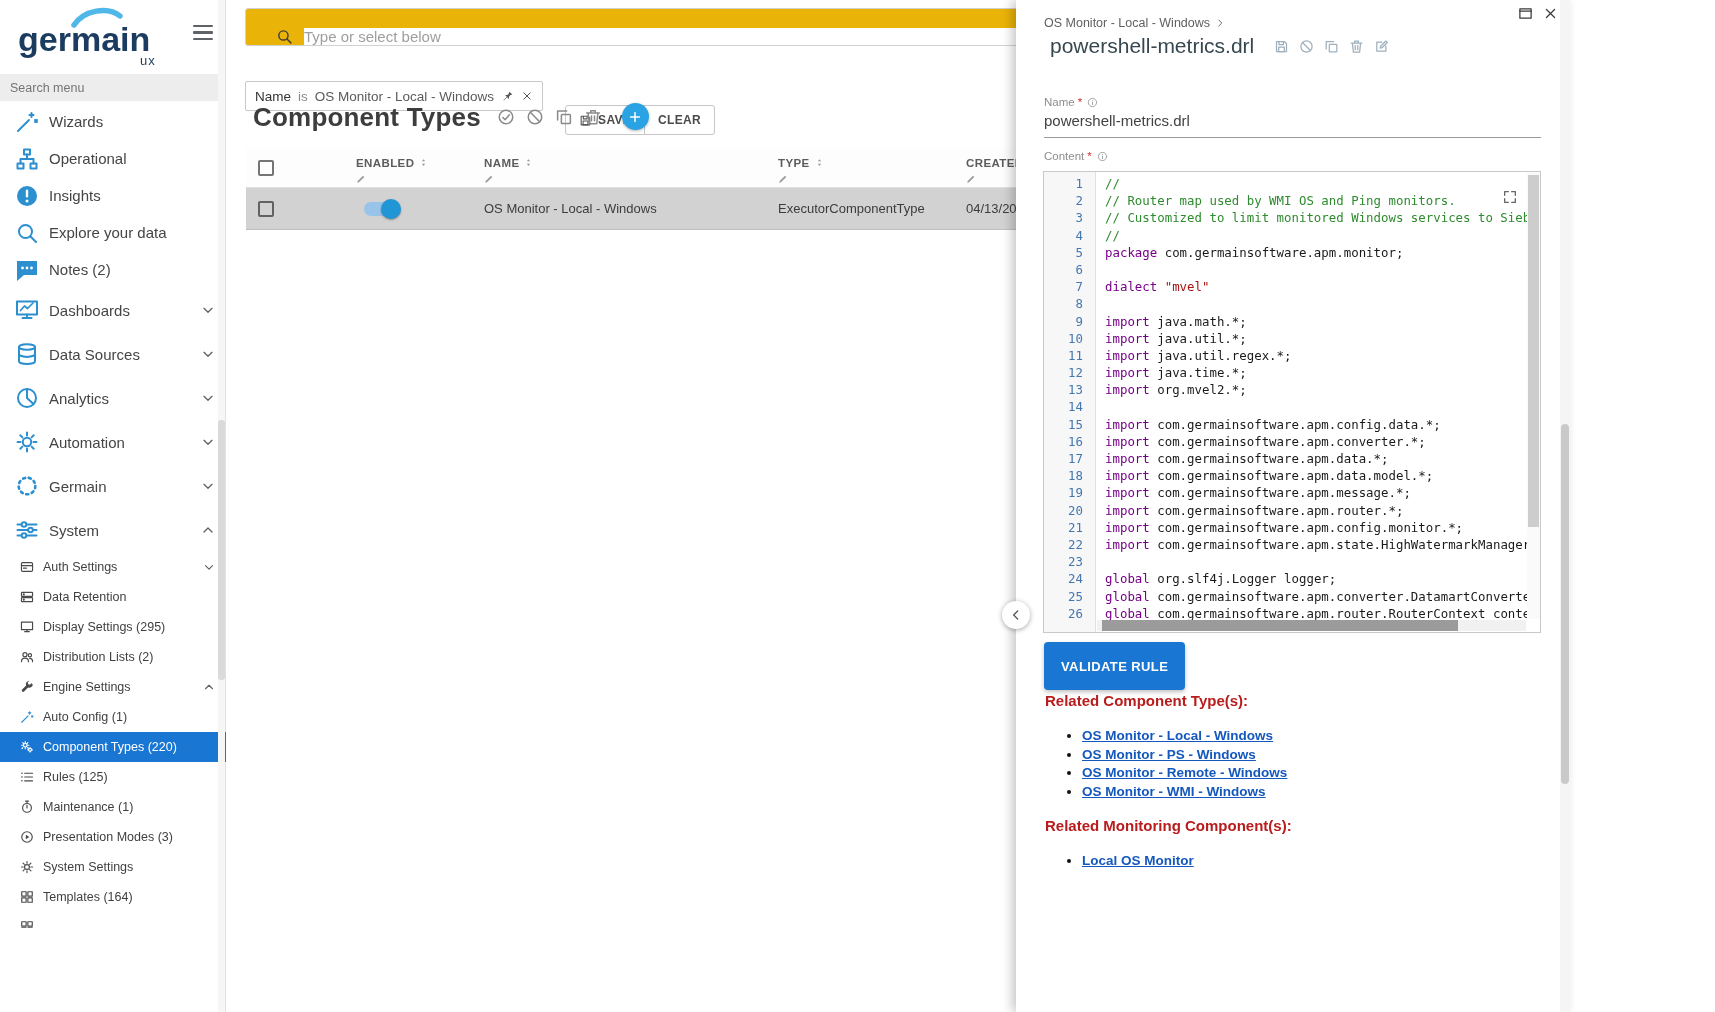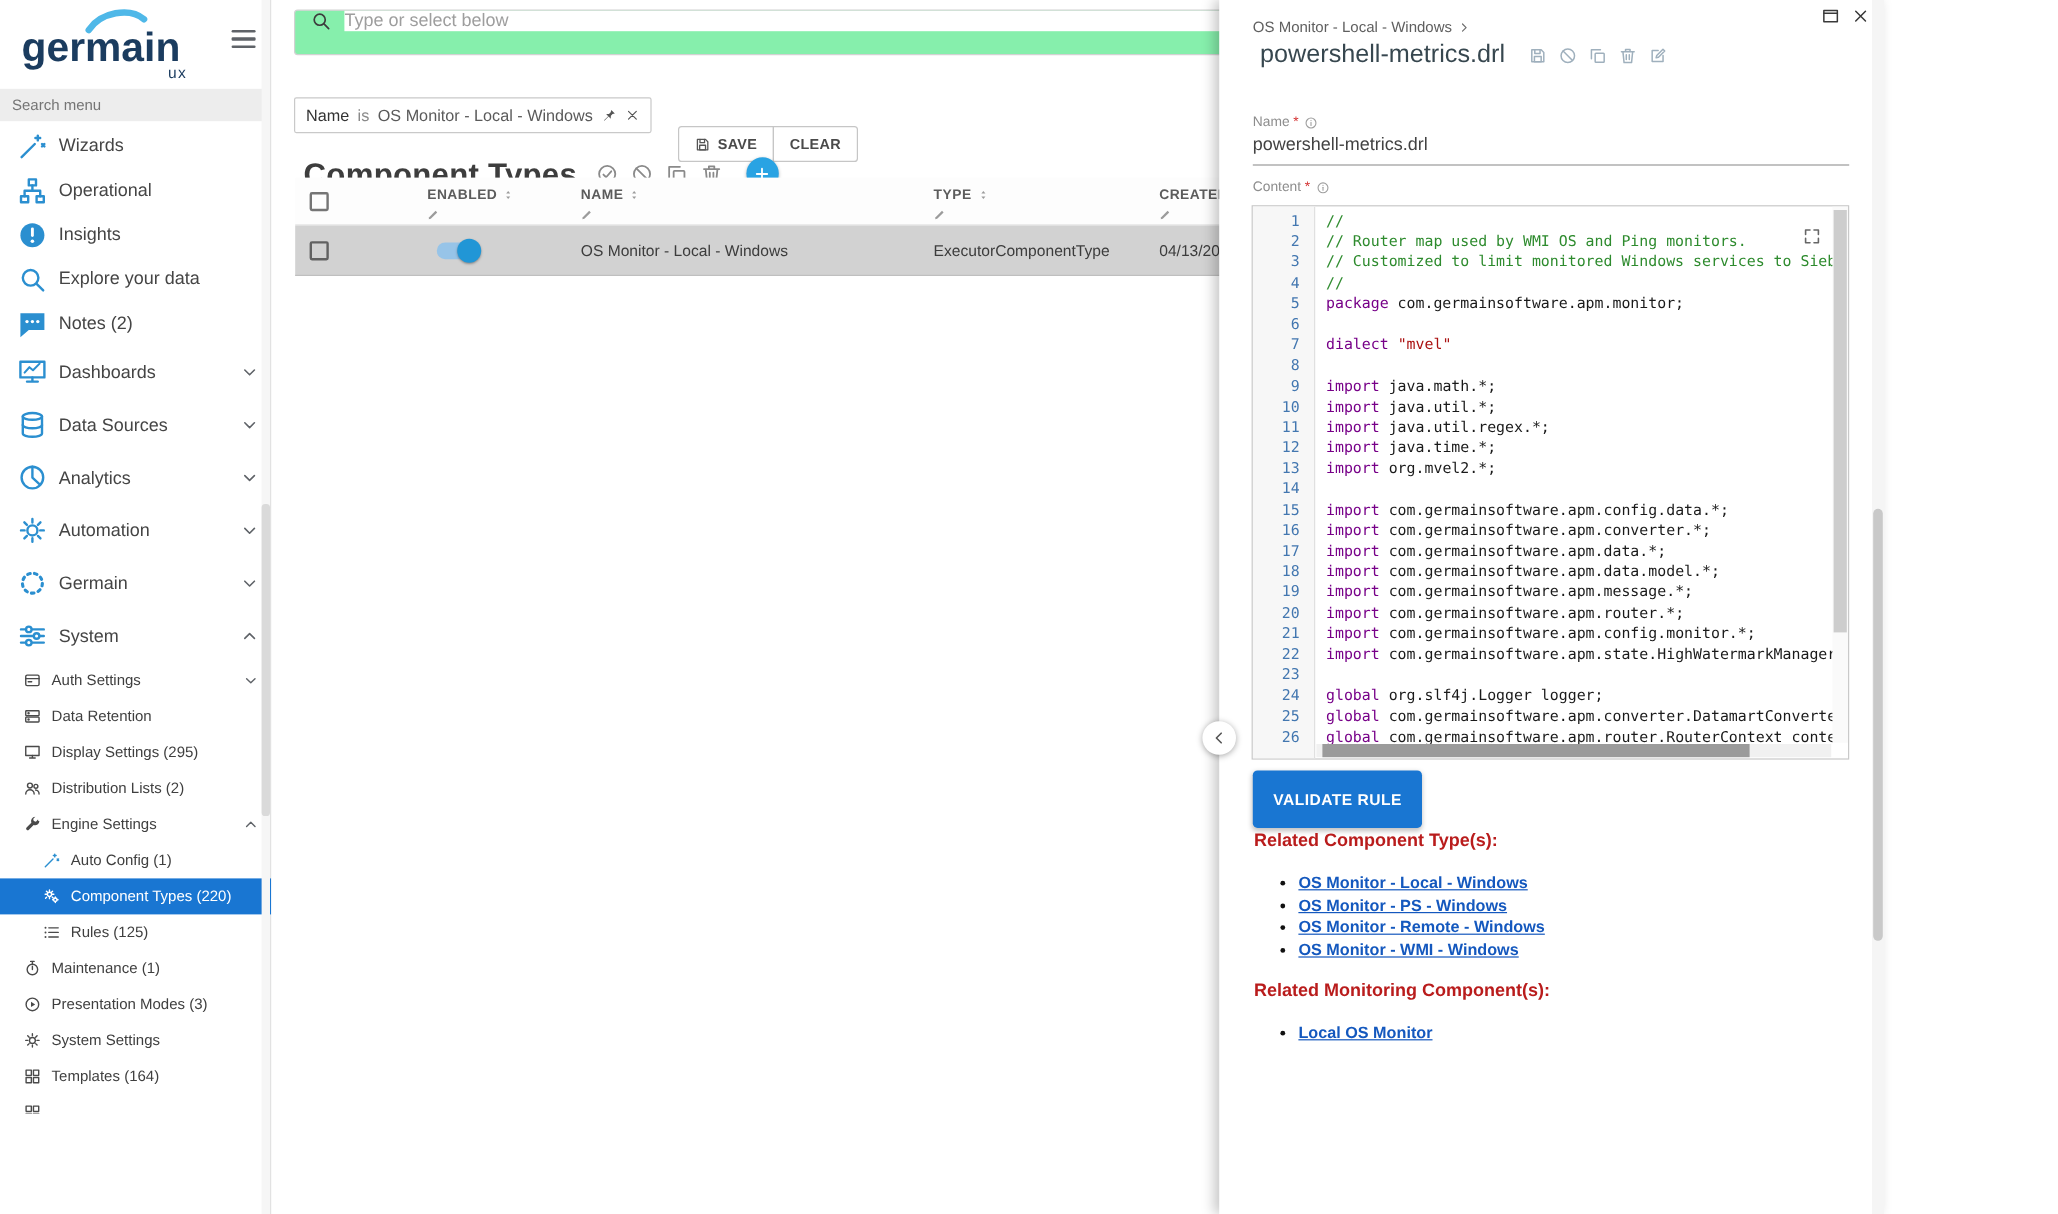--- a/index.html
+++ b/index.html
@@ -17,43 +17,43 @@
   .hamburger{position:absolute;right:12px;top:25px;width:20px;height:15px;display:flex;flex-direction:column;justify-content:space-between;cursor:pointer;}
   .hamburger span{display:block;height:2.4px;background:#5f6368;border-radius:1px;}
   .menu-search{position:absolute;left:0;top:74px;width:219px;height:27px;background:#ededed;border:none;outline:none;padding:0 10px;font-size:12.5px;color:#6d6d6d;font-family:inherit;}
   .menu{position:absolute;top:103px;left:0;width:226px;height:825px;overflow:hidden;}
   .mi{display:flex;align-items:center;height:37px;padding:0 10px 0 15px;color:#454545;font-size:15px;cursor:pointer;}
   .mi.tall{height:44px;}
   .mi .ic{width:24px;height:24px;margin-right:10px;color:#2b8fd0;}
   .mi .chev,.smi .chev{margin-left:auto;color:#5f6368;}
   .smi{display:flex;align-items:center;height:30px;padding:0 10px 0 20px;color:#3f3f3f;font-size:12.5px;cursor:pointer;}
   .smi .ic{width:14px;height:14px;margin-right:9px;color:#4a4a4a;}
-  .smi.ssmi{padding-left:36px;}
+  .smi.ssmi{padding-left:20px;}
   .smi.selected{background:#1976d2;color:#fff;}
   .smi.selected .ic{color:#fff;}
   .smi .ic.blue{color:#2b8fd0;}
   .side-scroll{position:absolute;top:0;right:0;width:7px;height:100%;background:#f6f6f6;z-index:25;}
   .side-scroll .thumb{position:absolute;top:420px;left:0;width:7px;height:260px;background:#dadada;border-radius:3px;}
 
   
   .main{position:absolute;left:227px;top:0;width:1343px;height:100%;background:#fff;}
-  .searchbar{position:absolute;left:18px;top:8px;width:1306px;height:38px;border:1px solid #d2d2d2;border-radius:3px;background:#86efac;display:flex;align-items:flex-start;gap:11px;padding:0 13px;}
+  .searchbar{position:absolute;left:18px;top:8px;width:1306px;height:38px;border:1px solid #d2d2d2;border-radius:3px;background:#eab308;display:flex;align-items:flex-end;gap:11px;padding:0 30px;}
   .searchbar input{border:none;outline:none;flex:1;font-size:15px;color:#444;font-family:inherit;}
   .searchbar input::placeholder{color:#9e9e9e;}
   .searchbar .icon{color:#3c3c3c;}
   .filter-row{position:absolute;left:18px;top:57px;display:flex;align-items:center;gap:22px;}
   .chip{display:flex;align-items:center;gap:7px;border:1px solid #c9c9c9;border-radius:2px;height:30px;padding:0 9px;font-size:13.5px;background:#fff;cursor:pointer;}
   .chip .f{color:#333;} .chip .op{color:#8a8a8a;} .chip .v{color:#5a5a5a;}
   .chip .icon{color:#555;cursor:pointer;}
   .btn-group{display:flex;}
   .btn{height:30px;border:1px solid #c6c6c6;background:#fff;color:#4a4a4a;font-size:12px;font-weight:bold;letter-spacing:.3px;display:flex;align-items:center;gap:6px;padding:0 13px;cursor:pointer;font-family:inherit;margin-top:48px;}
   .btn .icon{color:#555;}
   .btn.save{border-radius:3px 0 0 3px;}
   .btn.clear{border-radius:0 3px 3px 0;margin-left:-1px;}
-  .title-row{position:absolute;left:26px;top:103px;display:flex;align-items:center;gap:16px;margin-top:28px;}
+  .title-row{position:absolute;left:26px;top:103px;display:flex;align-items:center;gap:16px;}
   .title-row h1{font-size:26px;color:#3d3d3d;font-weight:600;letter-spacing:.2px;line-height:1;}
   .trow-icons{display:flex;align-items:center;gap:11px;color:#8a8a8a;}
   .trow-icons .icon{cursor:pointer;}
   .add-btn{width:27px;height:27px;border-radius:50%;background:#29a3e3;color:#fff;display:flex;align-items:center;justify-content:center;box-shadow:0 1px 3px rgba(0,0,0,.3);cursor:pointer;margin-left:4px;}
   .add-btn .icon{width:14px;height:14px;}
   .table{position:absolute;left:19px;top:148px;width:1324px;}
   .thead{display:grid;grid-template-columns:96px 128px 294px 188px 1fr;height:40px;border-bottom:1px solid #e0e0e0;background:#fdfdfd;}
   .th{position:relative;display:flex;align-items:center;gap:5px;padding:0 0 10px 14px;color:#5c5c5c;font-size:11.5px;font-weight:bold;letter-spacing:.4px;}
   .th .sort{color:#9b9b9b;}
   .th .pencil{position:absolute;left:14px;bottom:3px;color:#9b9b9b;cursor:pointer;}

